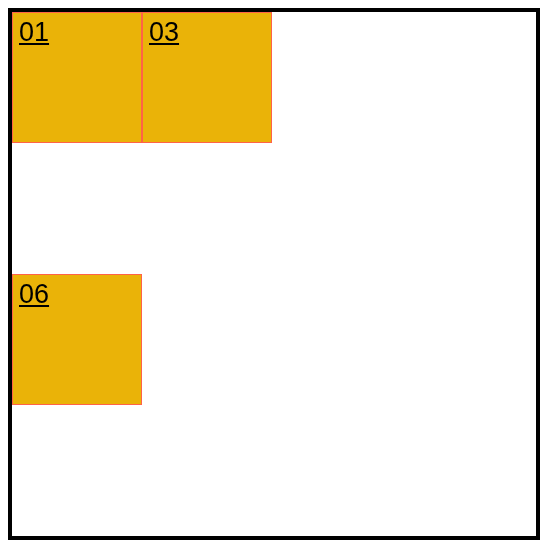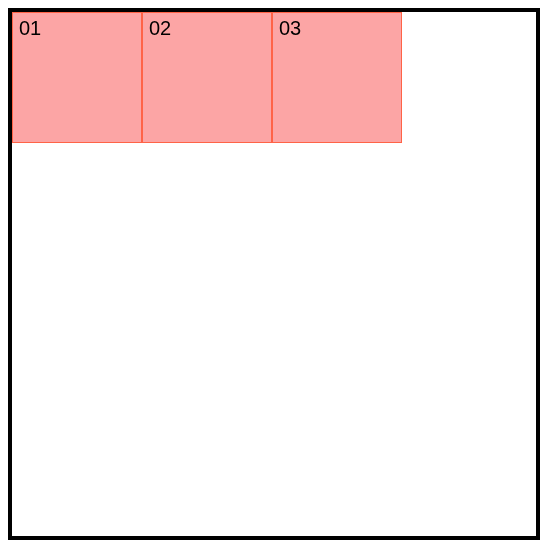--- a/index.html
+++ b/index.html
@@ -25,37 +25,38 @@
       height: 25%;
     }
     .spacer-row {
       height: 25%;
     }
     .cell {
       width: 130px;
       height: 100%;
       border: 1px solid #ff6347;
       padding: 4px 6px;
-      font-size: 20px;
+      font-size: 27px;
       color: #000;
-      background: #fca5a5;
+      background: #eab308;
+      text-decoration: underline;
     }
   </style>
 </head>
 <body>
 
 <div class="container">
   <div class="row">
     <div class="cell">
       <span>01</span>
     </div>
     <div class="cell">
-      <span>02</span>
-    </div>
-    <div class="cell">
       <span>03</span>
     </div>
   </div>
   <div class="spacer-row"></div>
   <div class="row">
+    <div class="cell">
+      <span>06</span>
+    </div>
   </div>
   <div class="spacer-row"></div>
 </div>
 
 </body></html>

